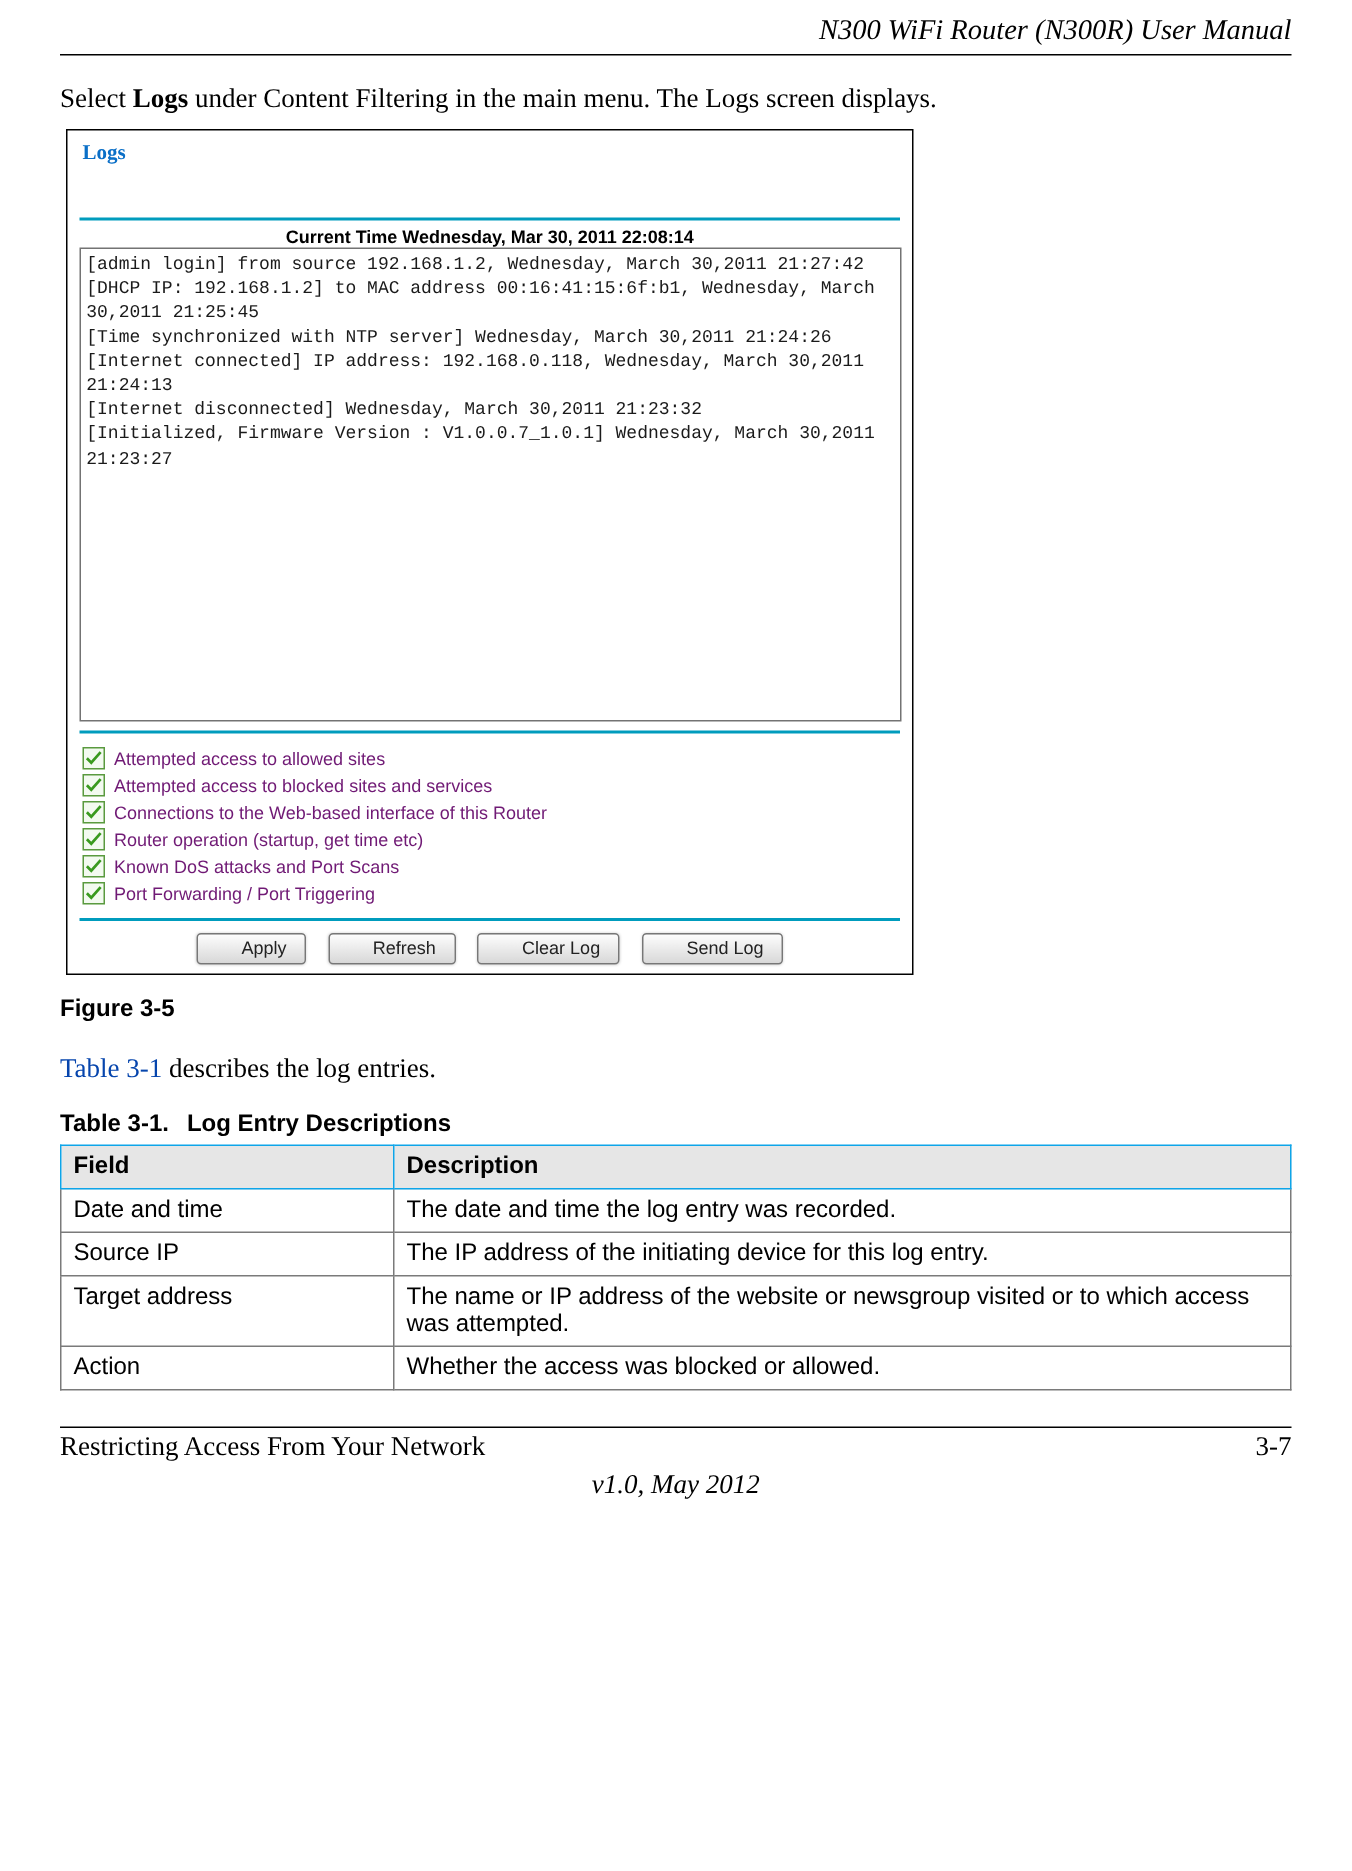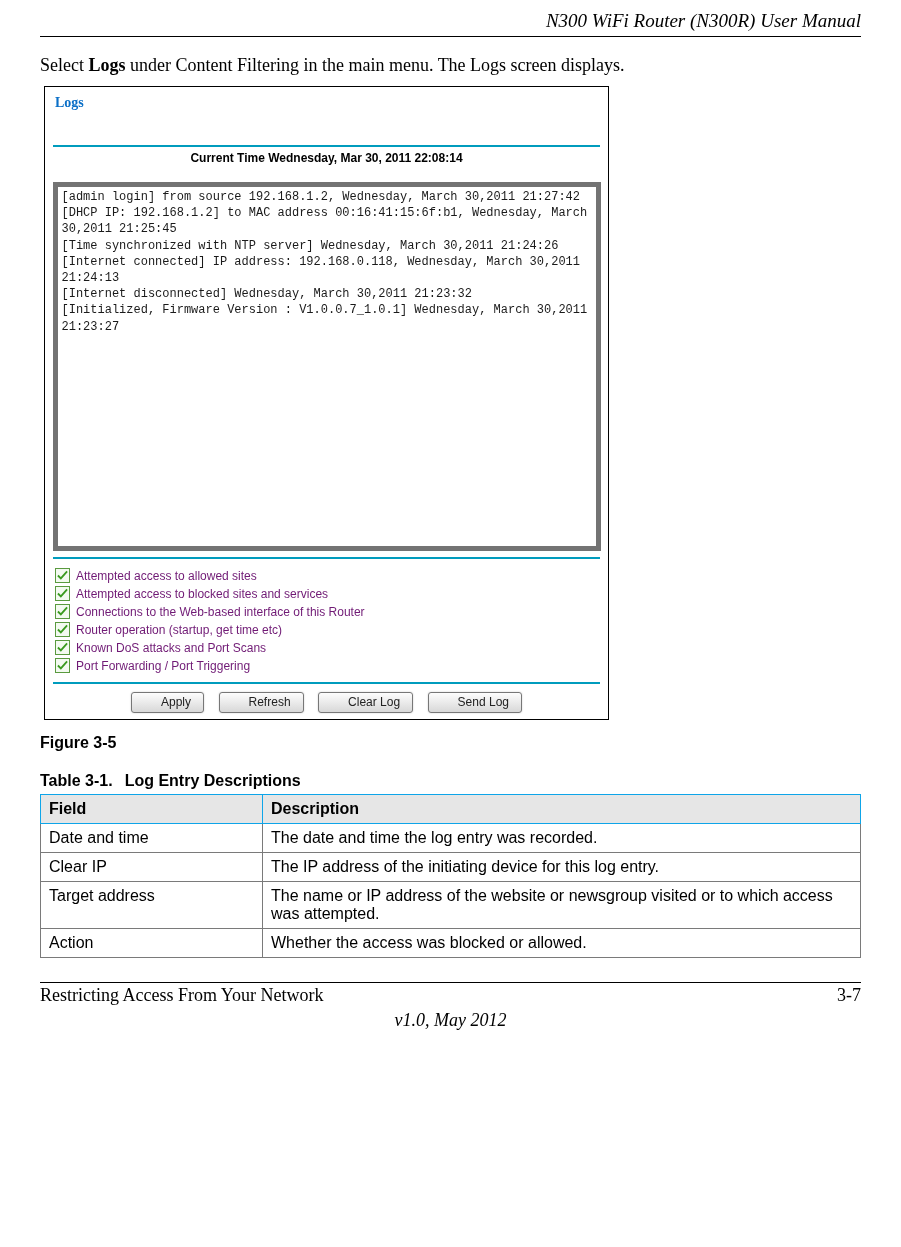--- a/index.html
+++ b/index.html
@@ -4,22 +4,22 @@
 <style>
 html,body{margin:0;padding:0;background:#fff;color:#000;font-family:"Times New Roman",Times,serif;font-size:18px;}
 .page{width:901px;min-height:1247px;margin:0 auto;position:relative;padding:0 40px 0 40px;box-sizing:border-box;}
 .header-title{font-style:italic;text-align:right;padding-top:10px;font-size:19px;}
 .hr-top{border:none;border-top:1.5px solid #000;margin:4px 0 18px 0;}
 .intro{font-size:18px;margin-bottom:10px;}
 .intro b{font-weight:bold;}
 .figure-wrap{border:1px solid #000;width:565px;padding:6px;box-sizing:border-box;margin-left:4px;margin-bottom:14px;}
 .logs-title{color:#0a6fc7;font-family:"Comic Sans MS","Segoe Script",cursive;font-size:14px;font-weight:bold;margin:2px 0 34px 4px;}
 .sep-line{height:2px;background:#009cbd;margin:0 2px 4px 2px;}
-.currtime{font-family:Arial,Helvetica,sans-serif;font-size:12px;font-weight:bold;text-align:center;margin:0 0 17px 0;}
-.logbox{border:5px solid #737373;width:548px;height:369px;box-sizing:border-box;padding:2px 4px;font-family:"Courier New",monospace;font-size:12px;line-height:1.35;color:#1a1a1a;overflow:hidden;margin:0 auto 6px auto;white-space:pre-wrap;}
+.currtime{font-family:Arial,Helvetica,sans-serif;font-size:12px;font-weight:bold;text-align:center;margin:0 0 0 0;}
+.logbox{border:1px solid #737373;width:548px;height:316px;box-sizing:border-box;padding:2px 4px;font-family:"Courier New",monospace;font-size:12px;line-height:1.35;color:#1a1a1a;overflow:hidden;margin:0 auto 6px auto;white-space:pre-wrap;}
 .chk-list{border-top:2px solid #009cbd;border-bottom:2px solid #009cbd;padding:6px 2px 6px 2px;margin:2px 2px 6px 2px;}
 .chk-row{display:flex;align-items:center;font-family:Arial,Helvetica,sans-serif;font-size:12px;color:#701a75;margin:3px 0;}
 .chk{width:13px;height:13px;border:1px solid #5a9a3f;background:#f3faf0;margin-right:6px;display:flex;align-items:center;justify-content:center;flex-shrink:0;}
 .chk svg{width:11px;height:11px;display:block;}
 .btn-row{text-align:center;margin-top:6px;}
 .old-btn{display:inline-block;font-family:Arial,Helvetica,sans-serif;font-size:12px;color:#222;padding:2px 12px 3px 29px;border:1px solid #777;border-radius:3px;background:linear-gradient(#fdfdfd,#d8d8d8);margin:0 5px;box-shadow:0 0 2px rgba(0,0,0,.2);cursor:pointer;}
 .fig-caption{font-family:Arial,Helvetica,sans-serif;font-weight:bold;font-size:16px;margin:4px 0 20px 0;}
 .body-text .link{color:#0645ad;}
 .table-title{font-family:Arial,Helvetica,sans-serif;font-weight:bold;font-size:16px;margin:10px 0 4px 0;}
 .table-title .num{margin-right:12px;}
@@ -109,39 +109,42 @@
   <div class="btn-row">
     <span class="old-btn">Apply</span>
     <span class="old-btn">Refresh</span>
     <span class="old-btn">Clear Log</span>
     <span class="old-btn">Send Log</span>
   </div>
 </div>
 
 <div class="fig-caption">Figure 3-5</div>
 
+<p class="body-text">
+  <span class="link">Table 3-1</span><span> describes the log entries.</span>
+</p>
 
 <div class="table-title">
   <span class="num">Table 3-1.</span><span>Log Entry Descriptions</span>
 </div>
 
 <table class="desc">
   <thead>
     <tr>
       <th class="field">Field</th>
       <th>Description</th>
     </tr>
   </thead>
   <tbody id="tbody">
         <tr>
           <td>Date and time</td>
           <td>The date and time the log entry was recorded.</td>
         </tr>
         <tr>
-          <td>Clear IP</td>
+          <td>Source IP</td>
           <td>The IP address of the initiating device for this log entry.</td>
         </tr>
         <tr>
           <td>Target address</td>
           <td>The name or IP address of the website or newsgroup visited or to which access was attempted.</td>
         </tr>
         <tr>
           <td>Action</td>
           <td>Whether the access was blocked or allowed.</td>
         </tr>

